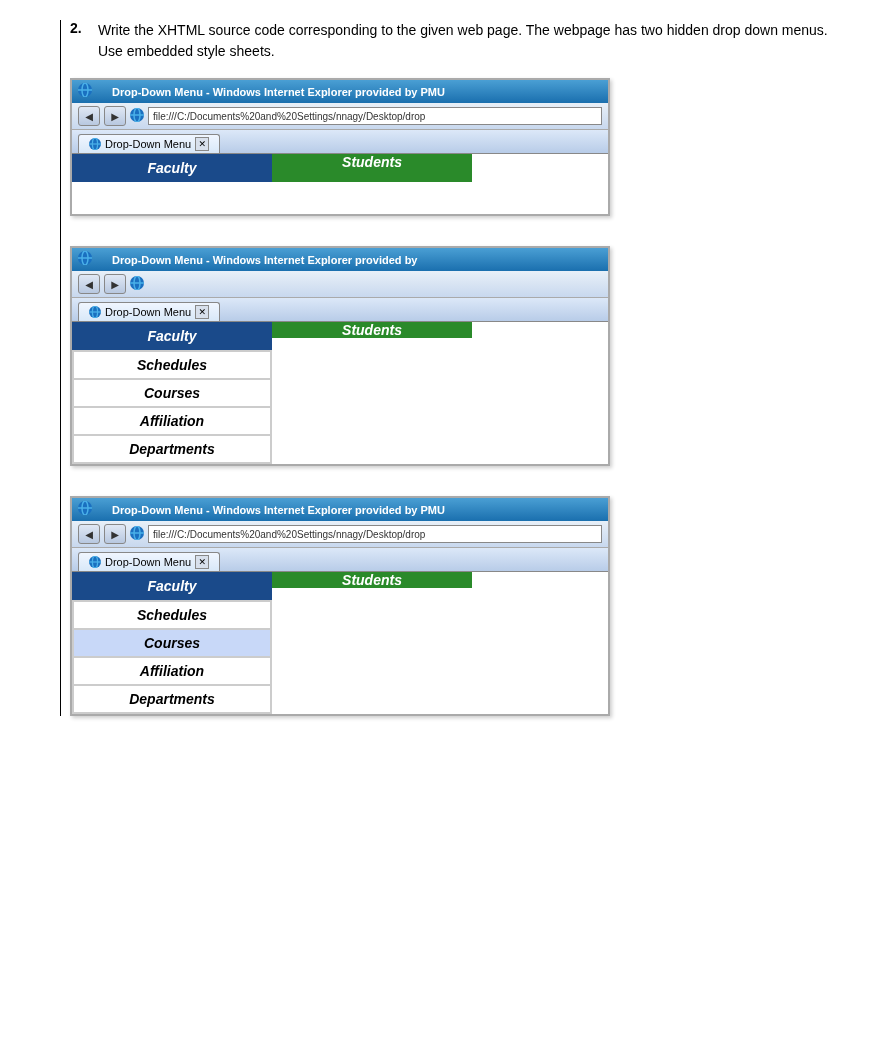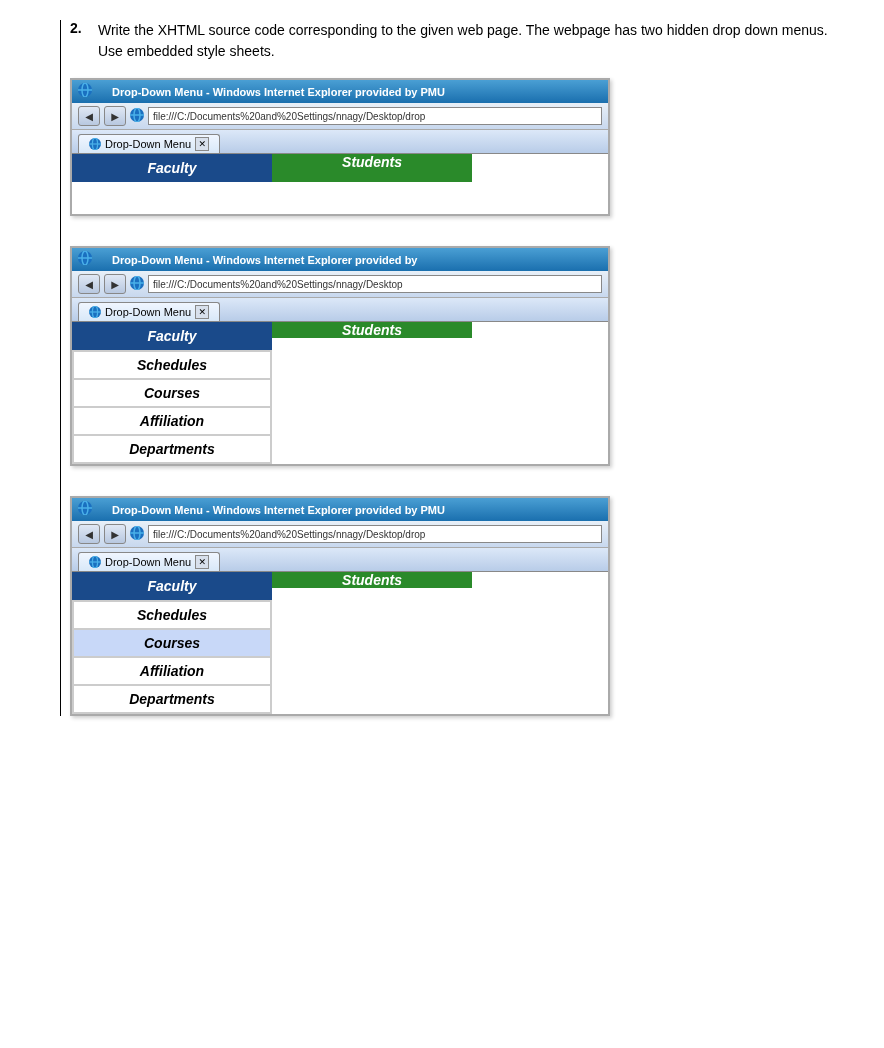--- a/index.html
+++ b/index.html
@@ -255,23 +255,20 @@
         <div class="nav-bar">
           <div class="nav-btn">◀</div>
           <div class="nav-btn">▶</div>
           <span>
             <svg width="14" height="14" viewBox="0 0 14 14">
               <circle cx="7" cy="7" r="7" fill="#1a70c0"></circle>
               <ellipse cx="7" cy="7" rx="3" ry="7" fill="none" stroke="#4ab0e8" stroke-width="1.5"></ellipse>
               <line x1="0" y1="7" x2="14" y2="7" stroke="#4ab0e8" stroke-width="1.5"></line>
             </svg>
           </span>
-          <div class="address-bar">
-            <span style="font-size:10px;">file:///C:/Documents%20and%20Settings/nnagy/Desktop</span>
-          </div>
         </div>
 
         <div class="tab-bar">
           <div class="tab">
             <svg width="12" height="12" viewBox="0 0 14 14">
               <circle cx="7" cy="7" r="7" fill="#1a70c0"></circle>
               <ellipse cx="7" cy="7" rx="3" ry="7" fill="none" stroke="#4ab0e8" stroke-width="1.5"></ellipse>
               <line x1="0" y1="7" x2="14" y2="7" stroke="#4ab0e8" stroke-width="1.5"></line>
             </svg>
             <span>Drop-Down Menu</span>

